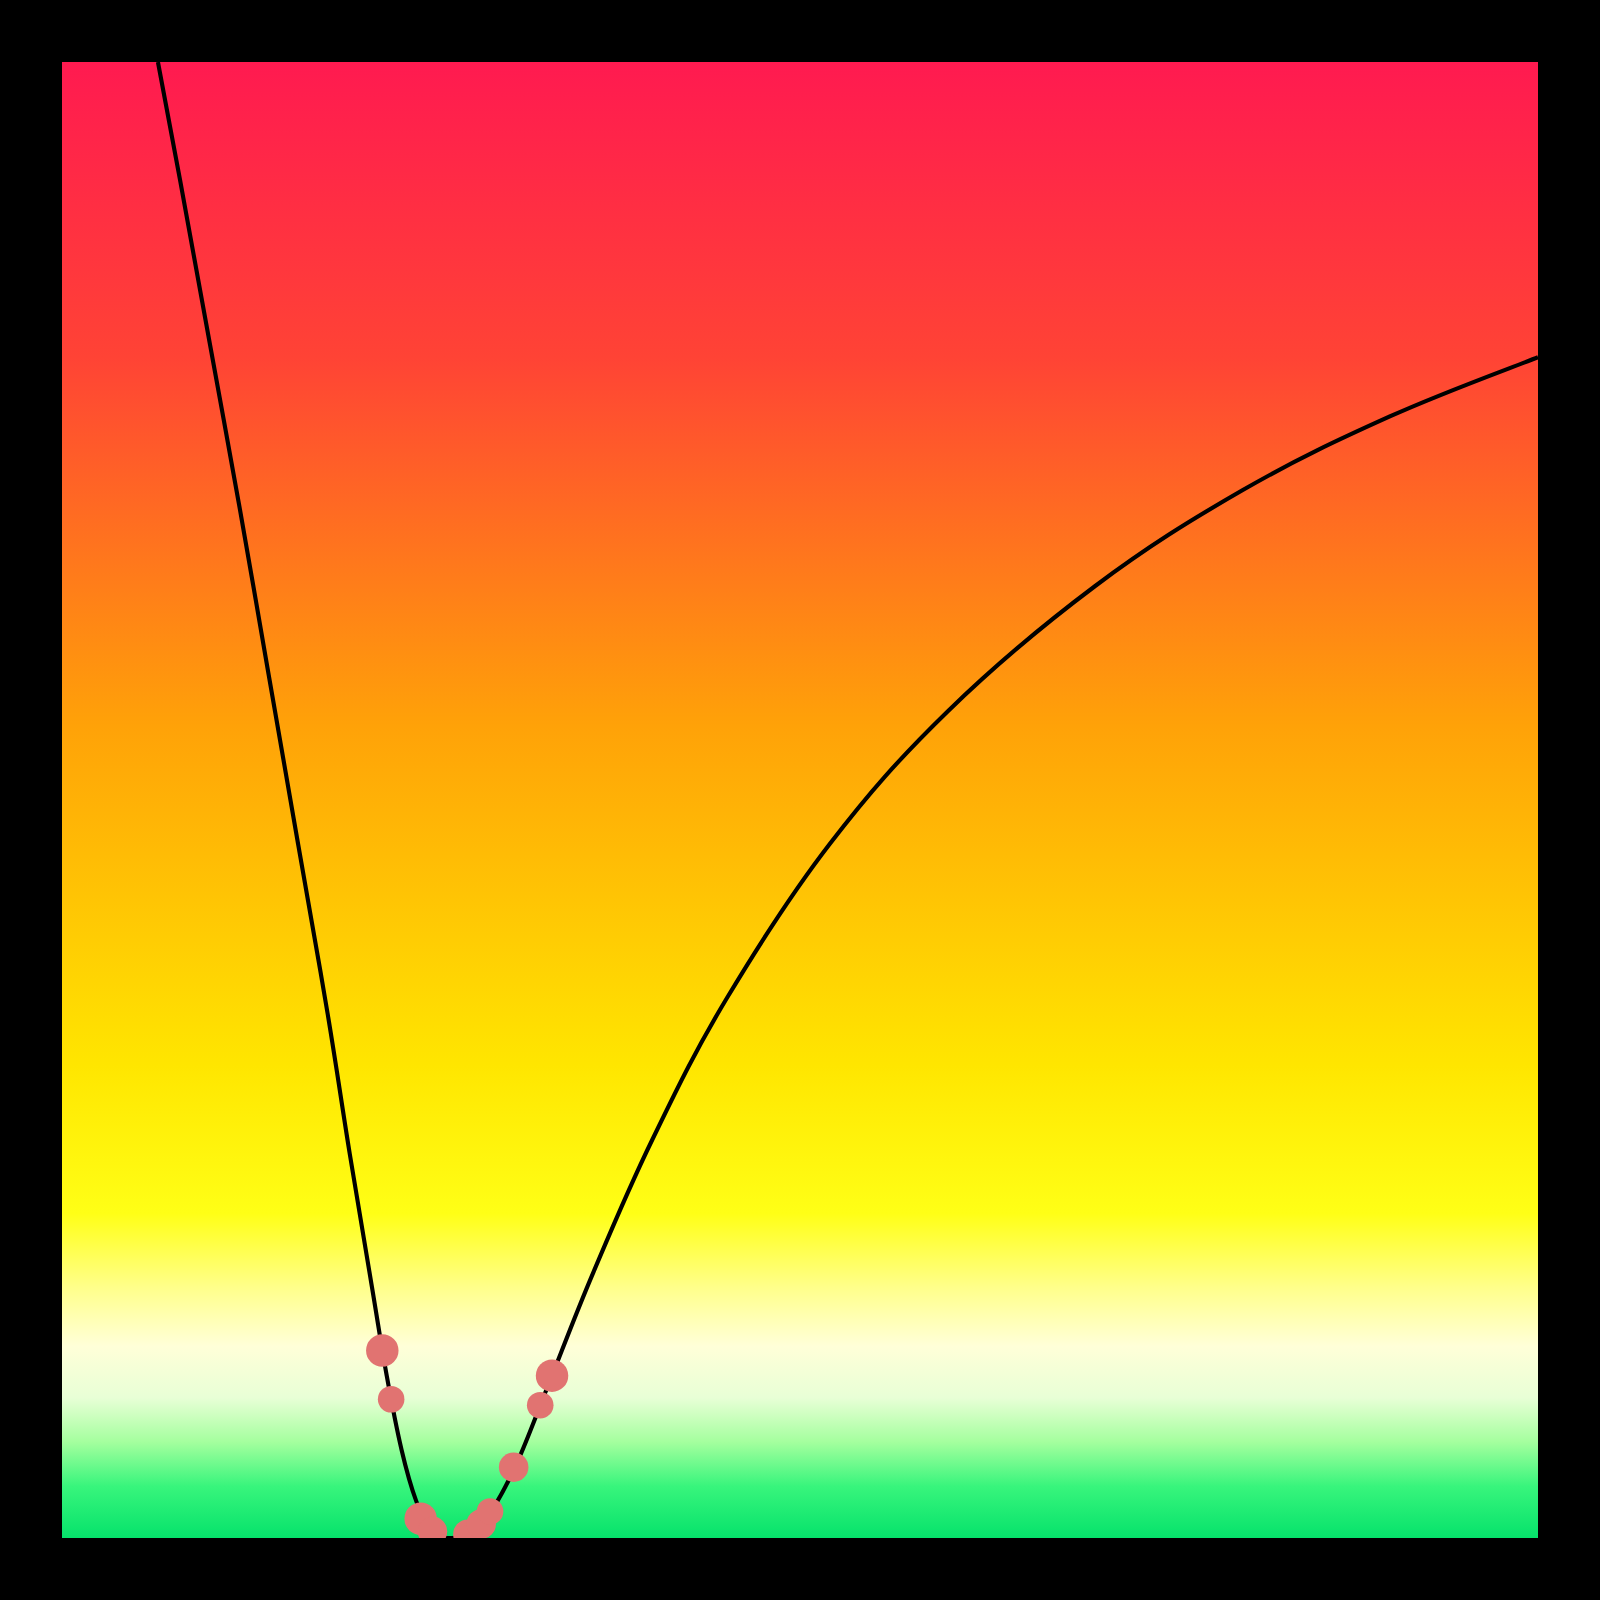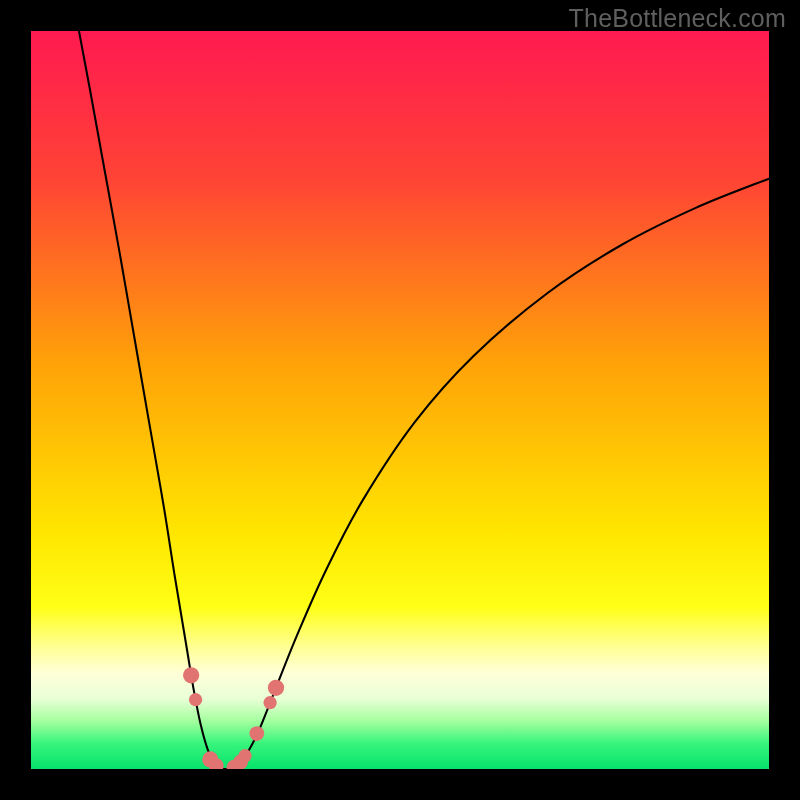--- a/index.html
+++ b/index.html
@@ -85,14 +85,13 @@
           <circle cx="28.4" cy="99.05" r="1"></circle>
           <circle cx="29" cy="98.2" r="0.9"></circle>
           <circle cx="30.6" cy="95.2" r="1"></circle>
           <circle cx="32.4" cy="91" r="0.9"></circle>
           <circle cx="33.2" cy="89" r="1.1"></circle>
         </g>
     </svg>
 
   </div>
 
-  <div class="watermark">TheBottleneck.com</div>
 </div>
 
 </body></html>

